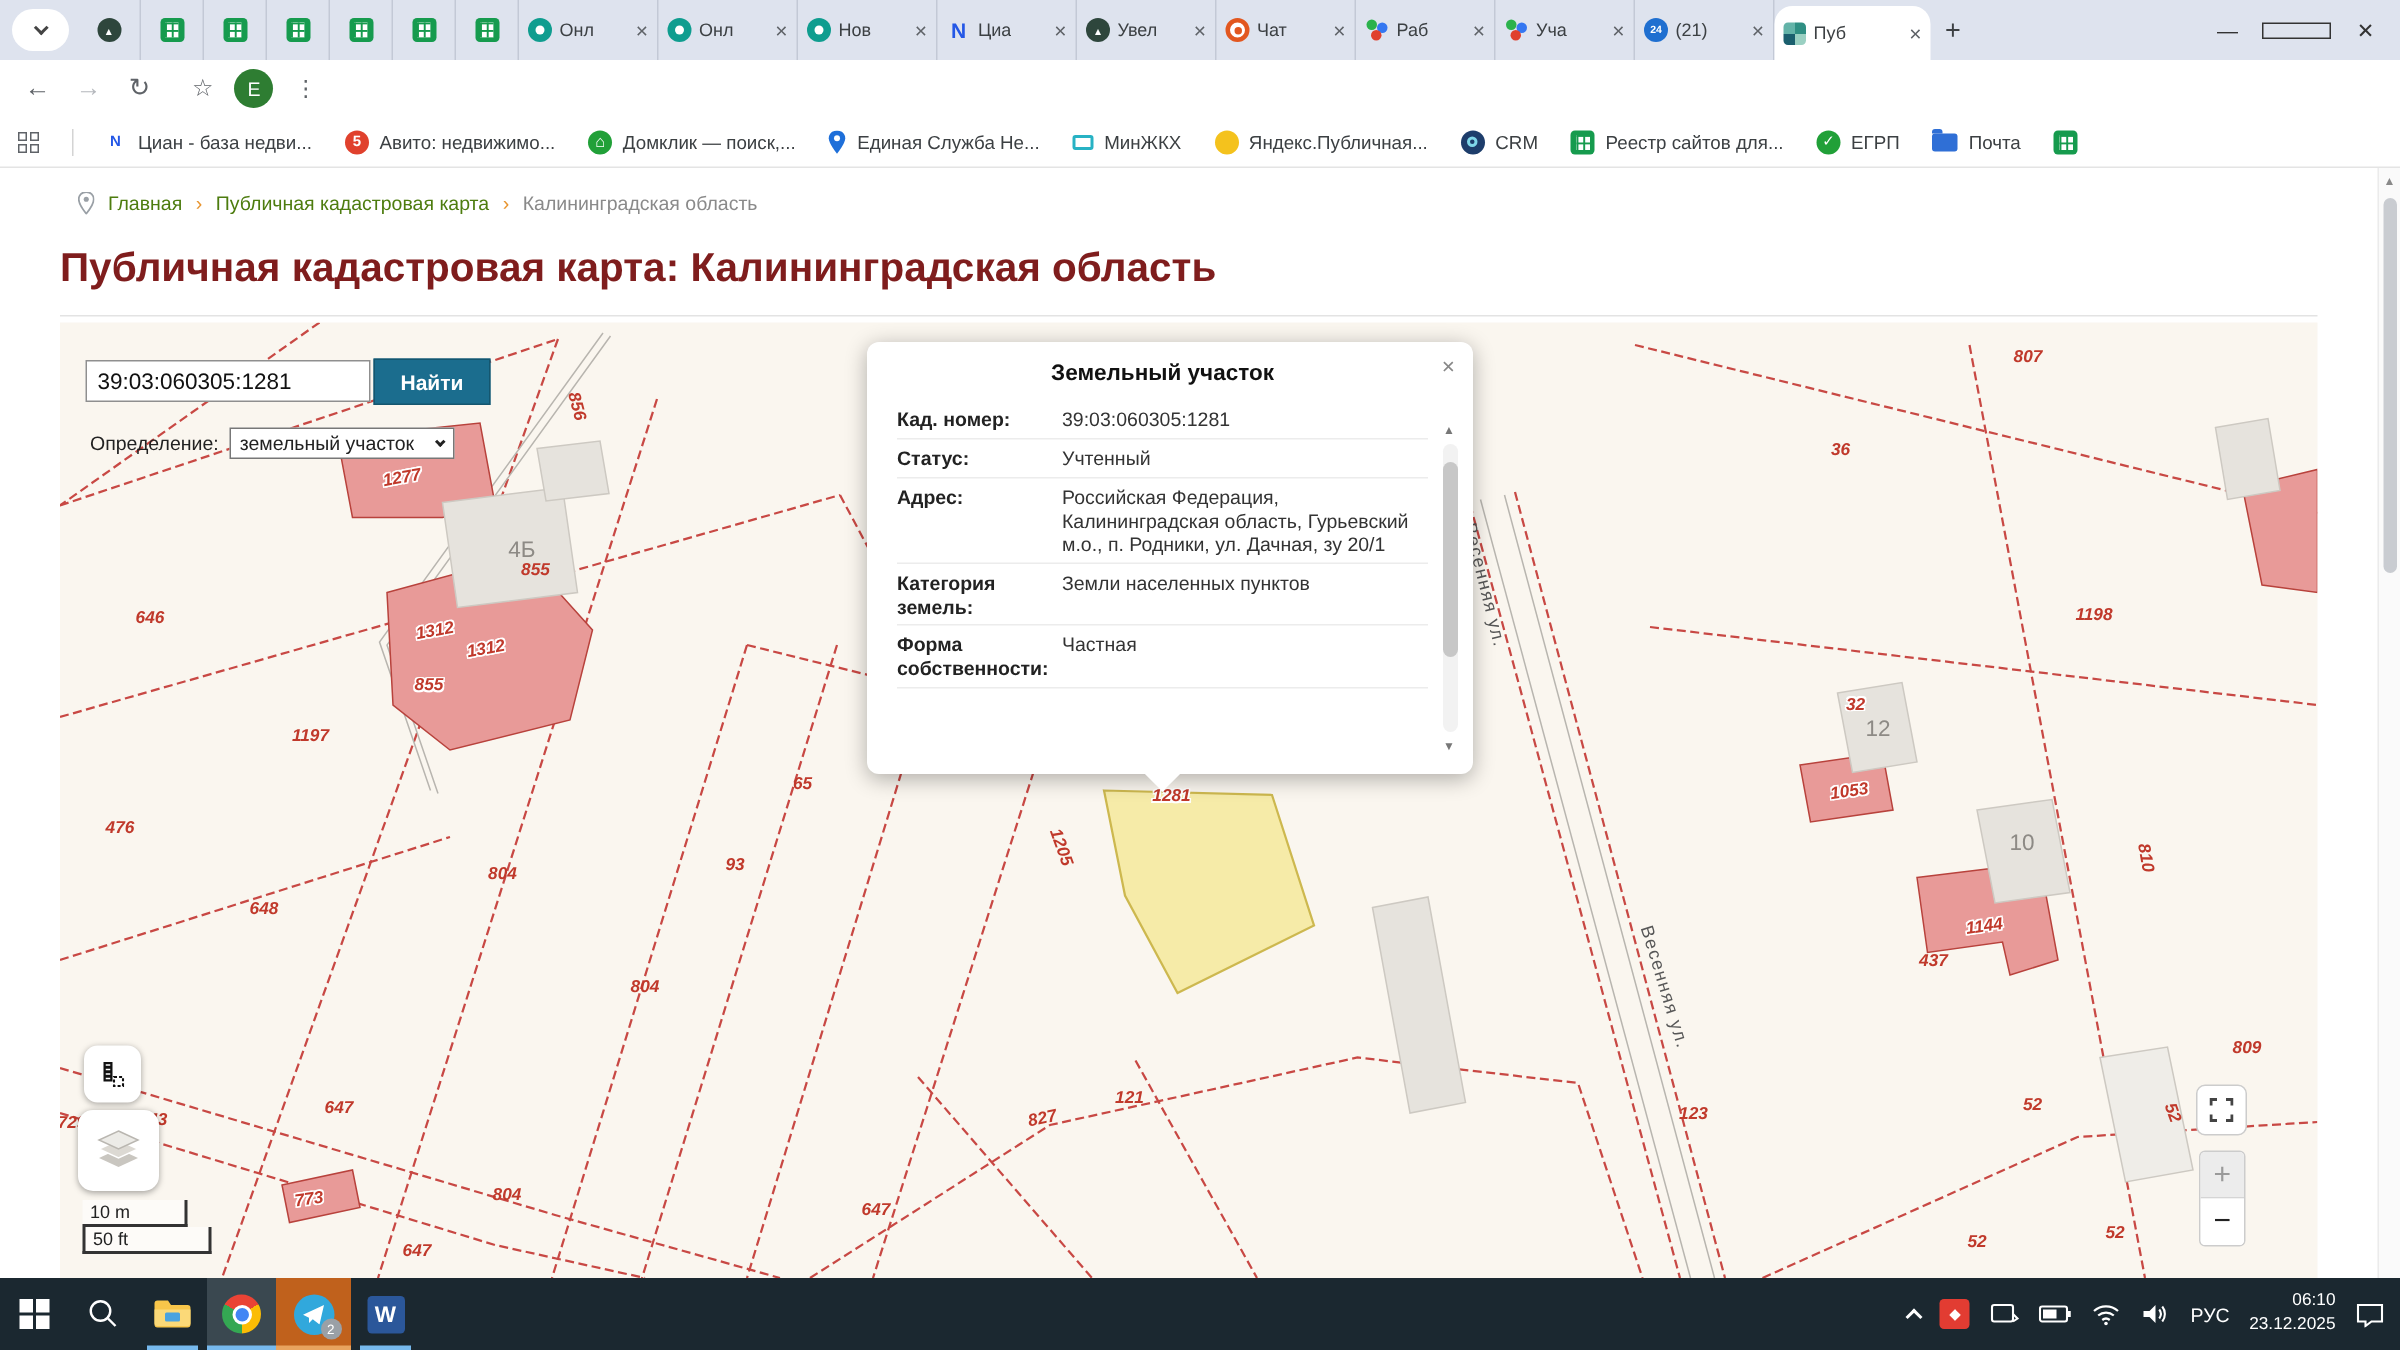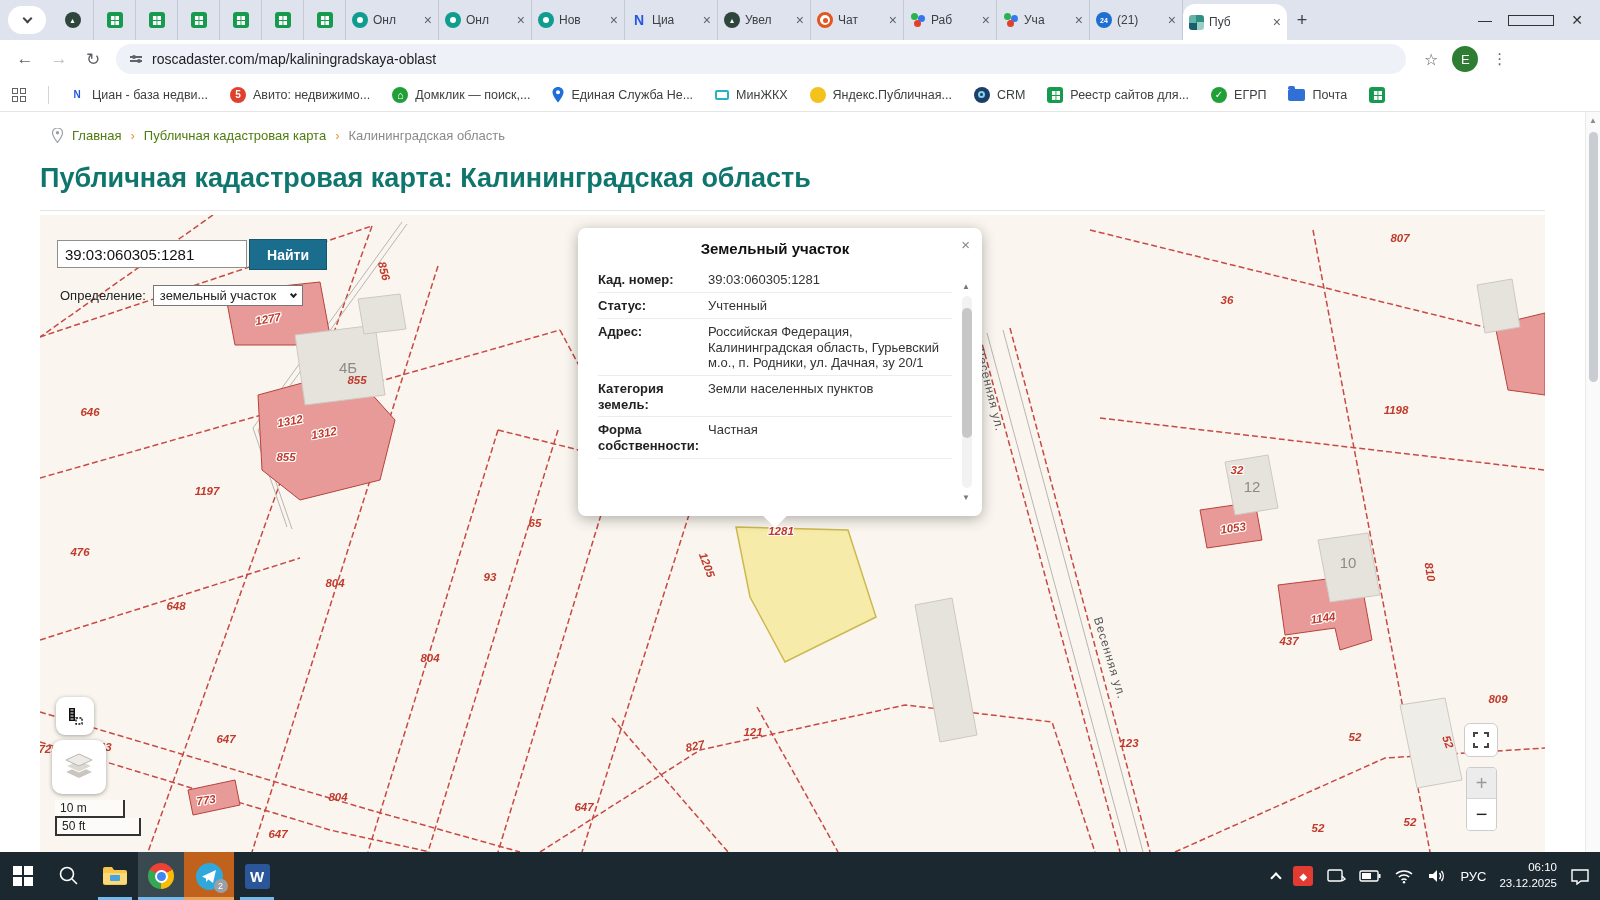--- a/index.html
+++ b/index.html
@@ -50,21 +50,21 @@
   .bm .fi{width:16px;height:16px;font-size:10px}
   .fold{width:17px;height:12px;background:#2f6fd6;border-radius:2px;position:relative}
   .fold::before{content:"";position:absolute;left:0;top:-3px;width:7px;height:3px;background:#2f6fd6;border-radius:2px 2px 0 0}
   .pinsvg{width:12px;height:16px}
   .moni{width:14px;height:10px;border:2px solid #27b2c4;border-radius:2px}
   
   .crumbs{position:absolute;left:52px;top:128px;display:flex;align-items:center;gap:9px;font-size:13px}
   .crumbs a{color:#4d7c0f;text-decoration:none}
   .crumbs .cur{color:#8a8a8a}
   .crumbs .sep{color:#e8942e;font-size:13px}
-  .pagetitle{position:absolute;left:40px;top:163px;font-size:27px;font-weight:bold;color:#0f766e}
+  .pagetitle{position:absolute;left:40px;top:163px;font-size:27px;font-weight:bold;color:#7f1d1d}
   .titlerule{position:absolute;left:40px;top:210px;width:1505px;height:1px;background:#e3e3e3}
   
   .map{position:absolute;left:40px;top:215px;width:1505px;height:637px;background:#faf6ef;overflow:hidden}
   .mlb{position:absolute;font-size:11.5px;font-style:italic;font-weight:600;color:#c0392b;white-space:nowrap}
   .mlb.halo{text-shadow:1px 0 0 #fff,-1px 0 0 #fff,0 1px 0 #fff,0 -1px 0 #fff,1px 1px 0 #fff,-1px -1px 0 #fff,-1px 1px 0 #fff,1px -1px 0 #fff}
   .mlb.gray{color:#8d8a85;font-style:normal;font-weight:400;font-size:15px}
   .mlb.street{color:#575757;font-style:normal;font-weight:400;font-size:12px;letter-spacing:1px}
   .map-search{position:absolute;left:17px;top:25px;display:flex;z-index:20}
   .map-search input{width:190px;height:28px;border:1px solid #8f8f8f;background:#fff;font-size:15px;padding:0 7px;color:#111}
   .map-search button{width:78px;height:31px;margin-left:2px;margin-top:-1px;background:#1b6d8e;color:#fff;border:1px solid #14566f;font-size:14px;font-weight:bold}
@@ -237,27 +237,20 @@
         <span class="maxbox"></span>
       </span>
     <span>✕</span>
   </div>
 </div>
 
 <div class="toolbar">
   <span class="nav-ic" style="margin-left:8px">←</span>
   <span class="nav-ic dis">→</span>
   <span class="nav-ic">↻</span>
-  <div class="urlpill">
-    <span class="tune">
-        <i></i>
-        <i></i>
-      </span>
-    <span class="urltext">roscadaster.com/map/kaliningradskaya-oblast</span>
-  </div>
   <span class="star">☆</span>
   <span class="avatar">E</span>
   <span class="kebab">⋮</span>
 </div>
 
 <div class="bookbar">
   <span class="appgrid">
       <i></i>
       <i></i>
       <i></i>
@@ -388,41 +381,41 @@
     </g>
     <polygon points="696,312 808,315 836,402 745,447 710,382" fill="#f6eba8" stroke="#cdb84f" stroke-width="1.5"></polygon>
   </svg>
   <div id="map-labels">
       <div class="mlb " style="left: 344px; top: 56px; transform: translate(-50%, -50%) rotate(75deg);">856</div>
       <div class="mlb " style="left: 317px; top: 165px; transform: translate(-50%, -50%) rotate(0deg);">855</div>
       <div class="mlb halo" style="left: 228px; top: 104px; transform: translate(-50%, -50%) rotate(-10deg);">1277</div>
       <div class="mlb halo" style="left: 250px; top: 206px; transform: translate(-50%, -50%) rotate(-10deg);">1312</div>
       <div class="mlb halo" style="left: 246px; top: 242px; transform: translate(-50%, -50%) rotate(0deg);">855</div>
       <div class="mlb halo" style="left: 284px; top: 218px; transform: translate(-50%, -50%) rotate(-10deg);">1312</div>
-      <div class="mlb " style="left: 50px; top: 197px; transform: translate(-50%, -50%) rotate(0deg);">646</div>
+      <div class="mlb " style="left: 60px; top: 197px; transform: translate(-50%, -50%) rotate(0deg);">646</div>
       <div class="mlb " style="left: 167px; top: 276px; transform: translate(-50%, -50%) rotate(0deg);">1197</div>
       <div class="mlb " style="left: 40px; top: 337px; transform: translate(-50%, -50%) rotate(0deg);">476</div>
       <div class="mlb " style="left: 136px; top: 391px; transform: translate(-50%, -50%) rotate(0deg);">648</div>
       <div class="mlb " style="left: 295px; top: 368px; transform: translate(-50%, -50%) rotate(0deg);">804</div>
       <div class="mlb " style="left: 390px; top: 443px; transform: translate(-50%, -50%) rotate(0deg);">804</div>
       <div class="mlb " style="left: 495px; top: 308px; transform: translate(-50%, -50%) rotate(0deg); text-align: right;">65</div>
       <div class="mlb " style="left: 450px; top: 362px; transform: translate(-50%, -50%) rotate(0deg);">93</div>
       <div class="mlb " style="left: 667px; top: 350px; transform: translate(-50%, -50%) rotate(70deg);">1205</div>
       <div class="mlb halo" style="left: 741px; top: 316px; transform: translate(-50%, -50%) rotate(0deg);">1281</div>
       <div class="mlb " style="left: 62px; top: 532px; transform: translate(-50%, -50%) rotate(0deg);">643</div>
       <div class="mlb " style="left: 8px; top: 534px; transform: translate(-50%, -50%) rotate(0deg);">729</div>
       <div class="mlb " style="left: 186px; top: 524px; transform: translate(-50%, -50%) rotate(0deg);">647</div>
       <div class="mlb halo" style="left: 166px; top: 585px; transform: translate(-50%, -50%) rotate(-8deg);">773</div>
       <div class="mlb " style="left: 298px; top: 582px; transform: translate(-50%, -50%) rotate(0deg);">804</div>
       <div class="mlb " style="left: 544px; top: 592px; transform: translate(-50%, -50%) rotate(0deg);">647</div>
       <div class="mlb " style="left: 238px; top: 619px; transform: translate(-50%, -50%) rotate(0deg);">647</div>
       <div class="mlb " style="left: 655px; top: 531px; transform: translate(-50%, -50%) rotate(-12deg);">827</div>
       <div class="mlb " style="left: 713px; top: 517px; transform: translate(-50%, -50%) rotate(0deg);">121</div>
       <div class="mlb " style="left: 1089px; top: 528px; transform: translate(-50%, -50%) rotate(0deg);">123</div>
-      <div class="mlb " style="left: 1312px; top: 23px; transform: translate(-50%, -50%) rotate(0deg); margin-left: 48px;">807</div>
+      <div class="mlb " style="left: 1312px; top: 23px; transform: translate(-50%, -50%) rotate(0deg);">807</div>
       <div class="mlb " style="left: 1145px; top: 85px; transform: translate(-50%, -50%) rotate(0deg); margin-left: 42px;">36</div>
       <div class="mlb " style="left: 1356px; top: 195px; transform: translate(-50%, -50%) rotate(0deg);">1198</div>
       <div class="mlb halo" style="left: 1197px; top: 255px; transform: translate(-50%, -50%) rotate(0deg); text-align: center;">32</div>
       <div class="mlb gray" style="left: 1212px; top: 271px; transform: translate(-50%, -50%) rotate(0deg);">12</div>
       <div class="mlb halo" style="left: 1193px; top: 313px; transform: translate(-50%, -50%) rotate(-8deg);">1053</div>
       <div class="mlb gray" style="left: 1308px; top: 347px; transform: translate(-50%, -50%) rotate(0deg);">10</div>
       <div class="mlb halo" style="left: 1283px; top: 403px; transform: translate(-50%, -50%) rotate(-8deg);">1144</div>
       <div class="mlb " style="left: 1249px; top: 426px; transform: translate(-50%, -50%) rotate(0deg);">437</div>
       <div class="mlb " style="left: 1390px; top: 357px; transform: translate(-50%, -50%) rotate(80deg);">810</div>
       <div class="mlb " style="left: 1458px; top: 484px; transform: translate(-50%, -50%) rotate(0deg);">809</div>

